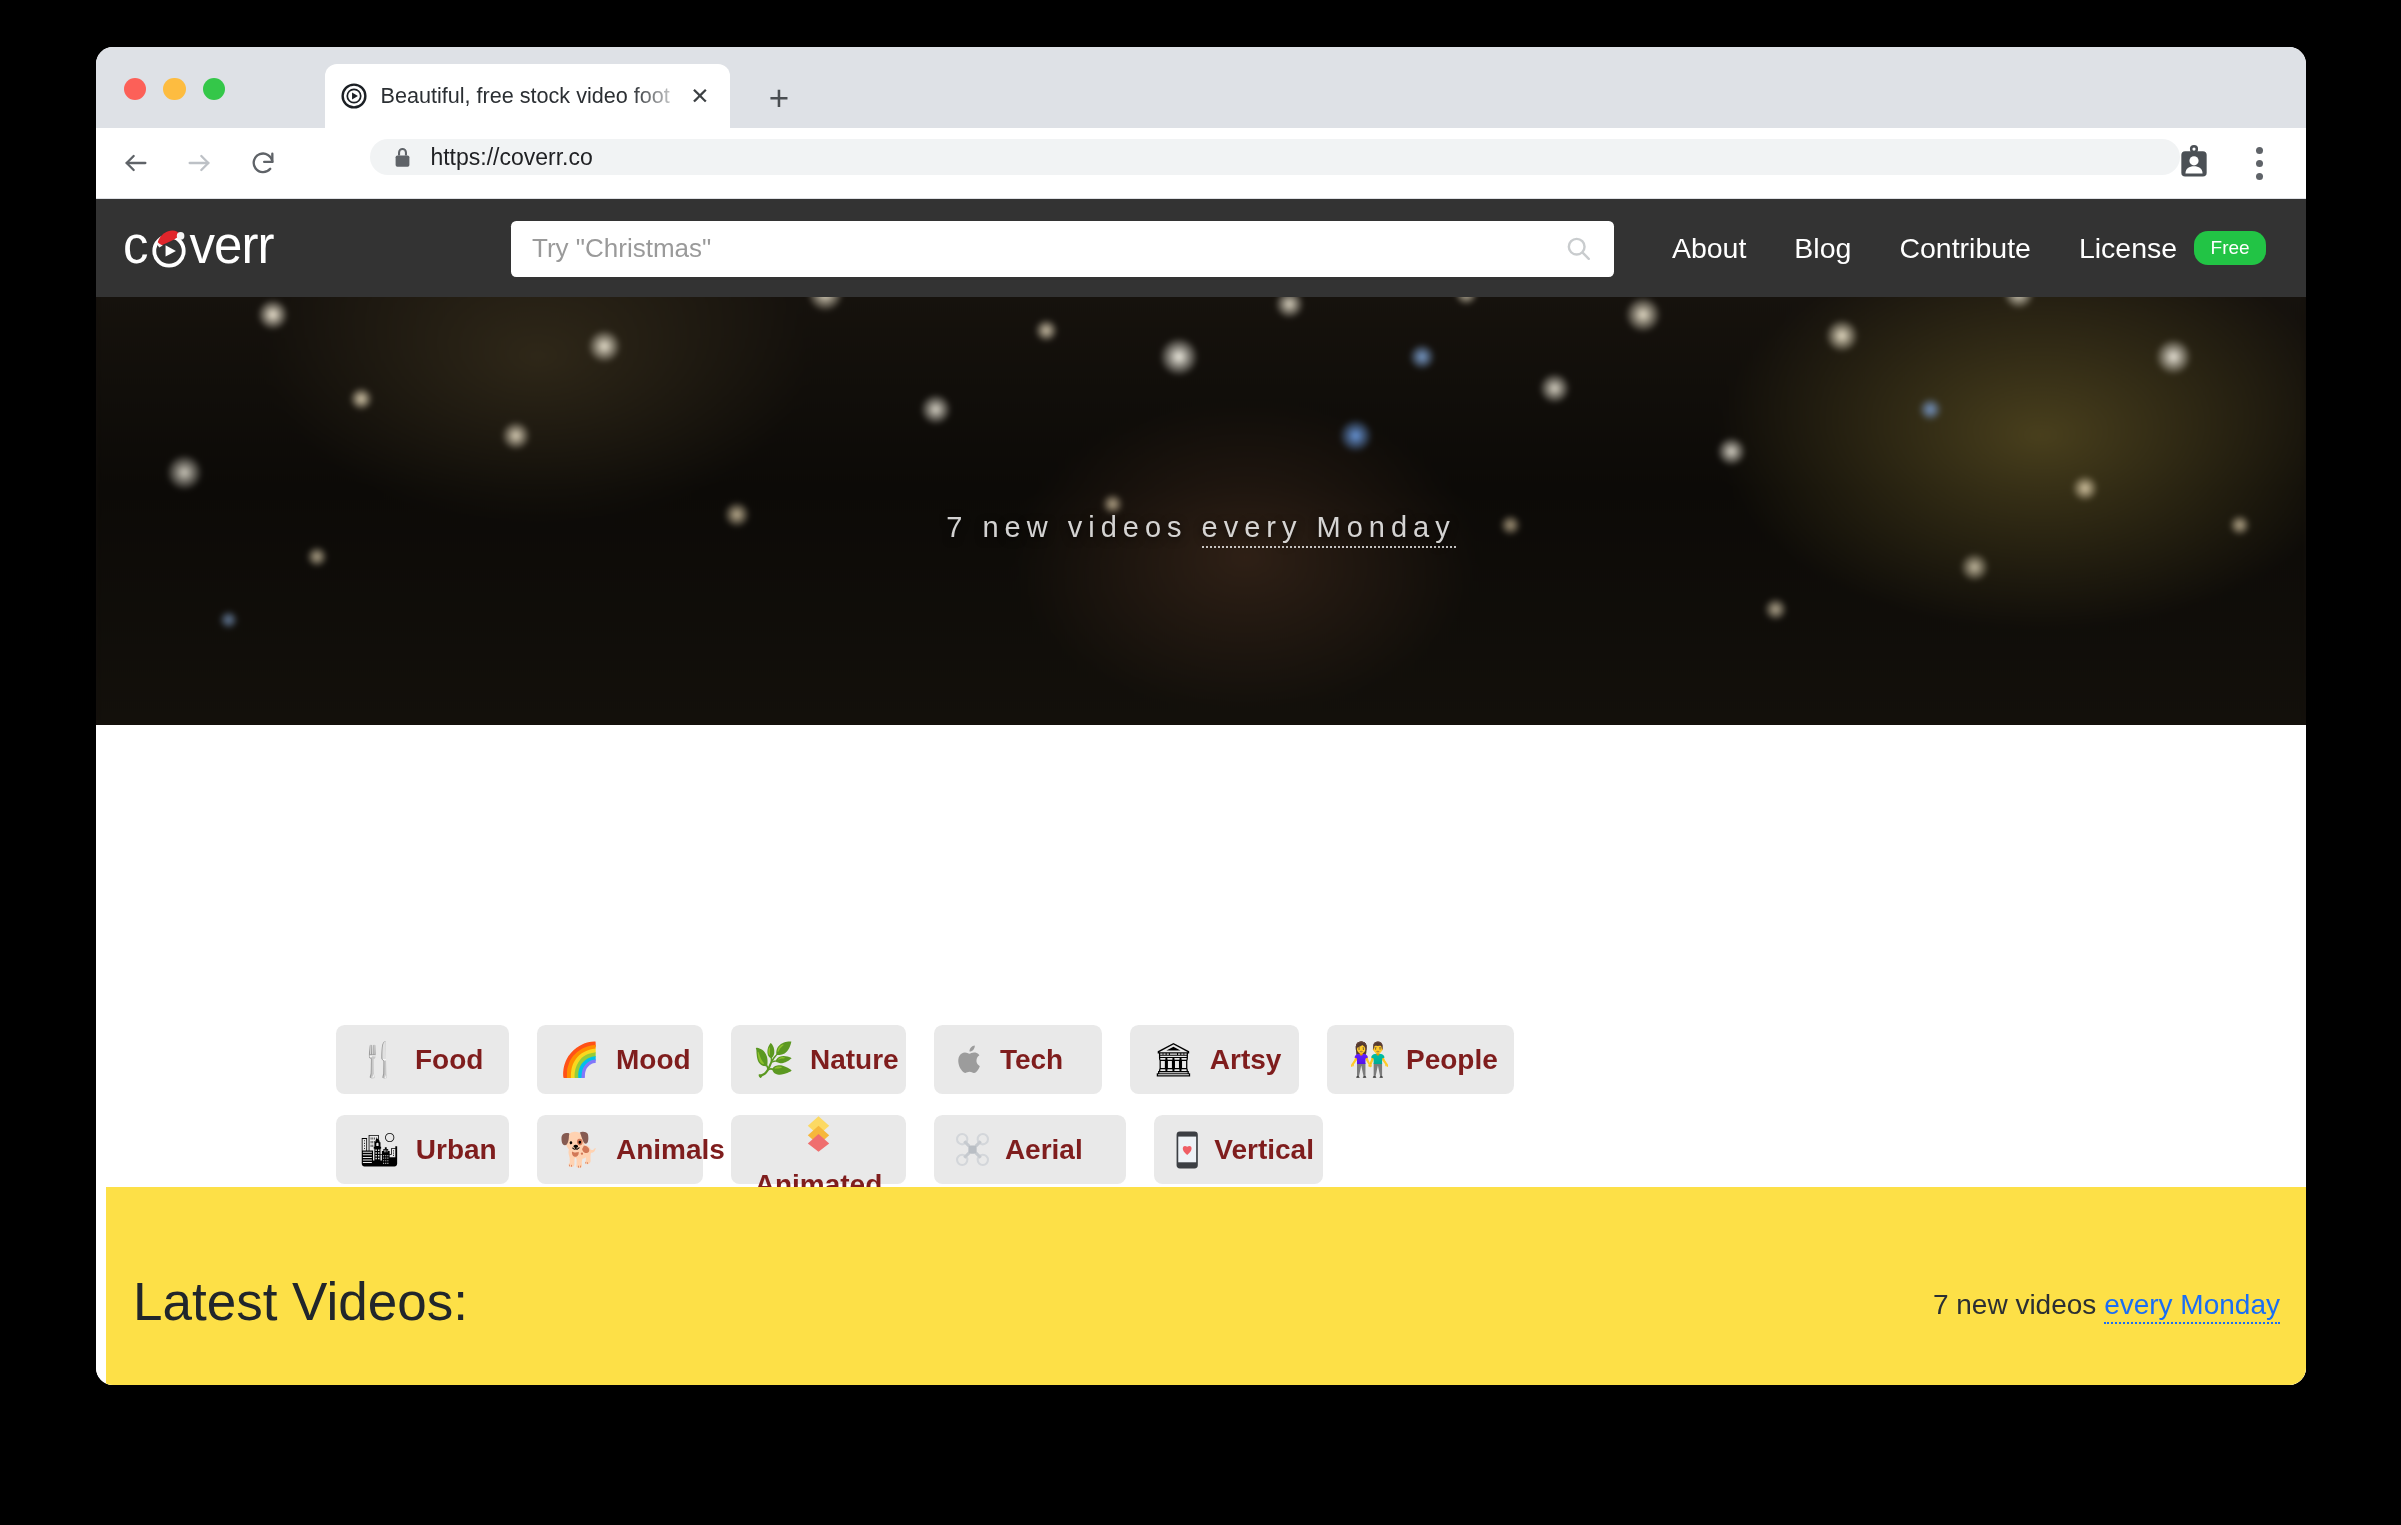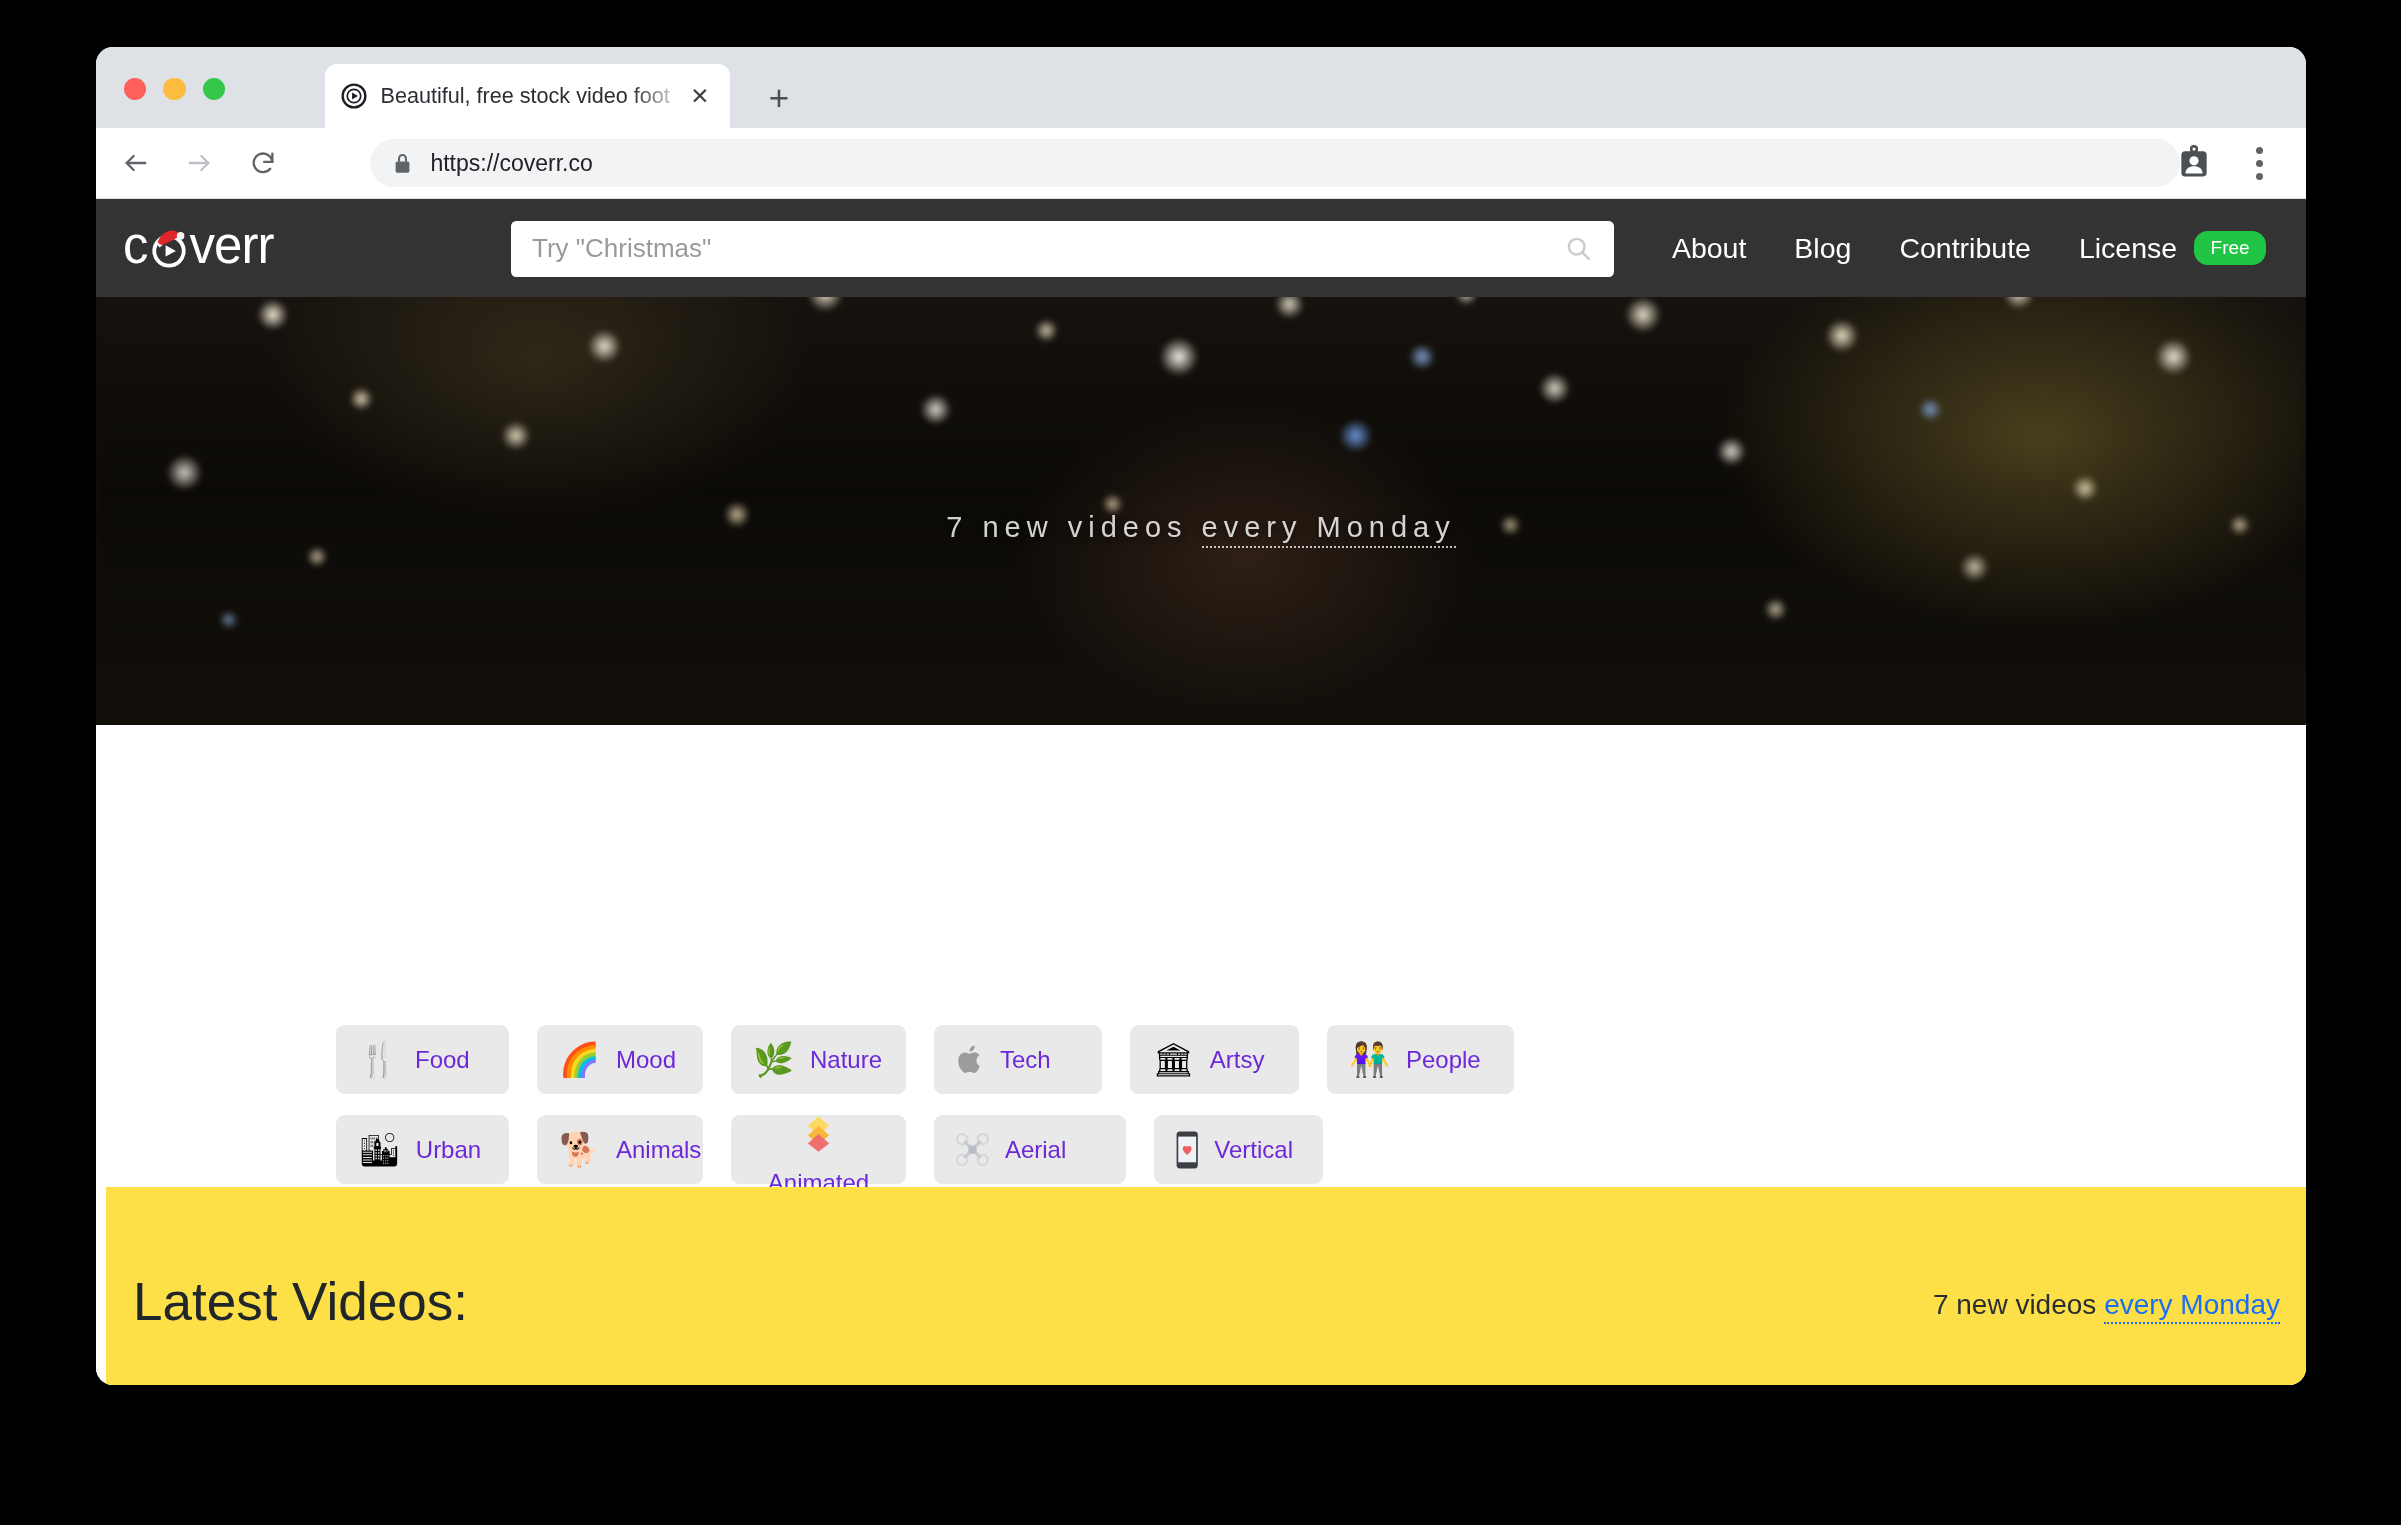--- a/index.html
+++ b/index.html
@@ -80,21 +80,21 @@
   }
   .nav-btn {
     width: 48px; height: 48px; margin-left: 15.5px;
     display: flex; align-items: center; justify-content: center;
     color: #5f6368;
   }
   .nav-btn.forward { color: #bdc1c6; }
   #omnibox {
     position: absolute;
     left: 274px; top: 11.2px;
-    width: 1810px; height: 48px;
+    width: 1810px; height: 36px;
     background: #f1f3f4;
     border-radius: 24px;
     display: flex; align-items: center;
     padding: 0 22.4px;
   }
   #lock-icon { margin-right: 17px; display: flex; }
   #url-text { font-size: 23px; color: #202124; }
   #profile-icon {
     position: absolute; right: 93px; top: 16.4px;
     width: 38px; height: 38px;
@@ -261,21 +261,21 @@
   .chip {
     height: 69px;
     background: #e9e9e9;
     border-radius: 8.6px;
     display: flex; align-items: center;
     padding: 0 22.4px;
     gap: 15.5px;
     min-width: 0;
   }
   .chip .emoji { font-size: 33px; line-height: 1; display: flex; align-items: center; }
-  .chip .label { font-size: 24px; font-weight: 400; color: #6d28d9; white-space: nowrap; }
+  .chip .label { font-size: 28px; font-weight: 700; color: #7f1d1d; white-space: nowrap; }
   .chip.w1 { width: 173px; }
   .chip.w2 { width: 166px; }
   .chip.w3 { width: 175px; }
   .chip.w4 { width: 168px; }
   .chip.w5 { width: 169px; }
   .chip.w6 { width: 187px; }
   .chip.u1 { width: 173px; }
   .chip.u2 { width: 166px; }
   .chip.u3 { width: 175px; flex-direction: column; }
   .chip.u4 { width: 192px; }

